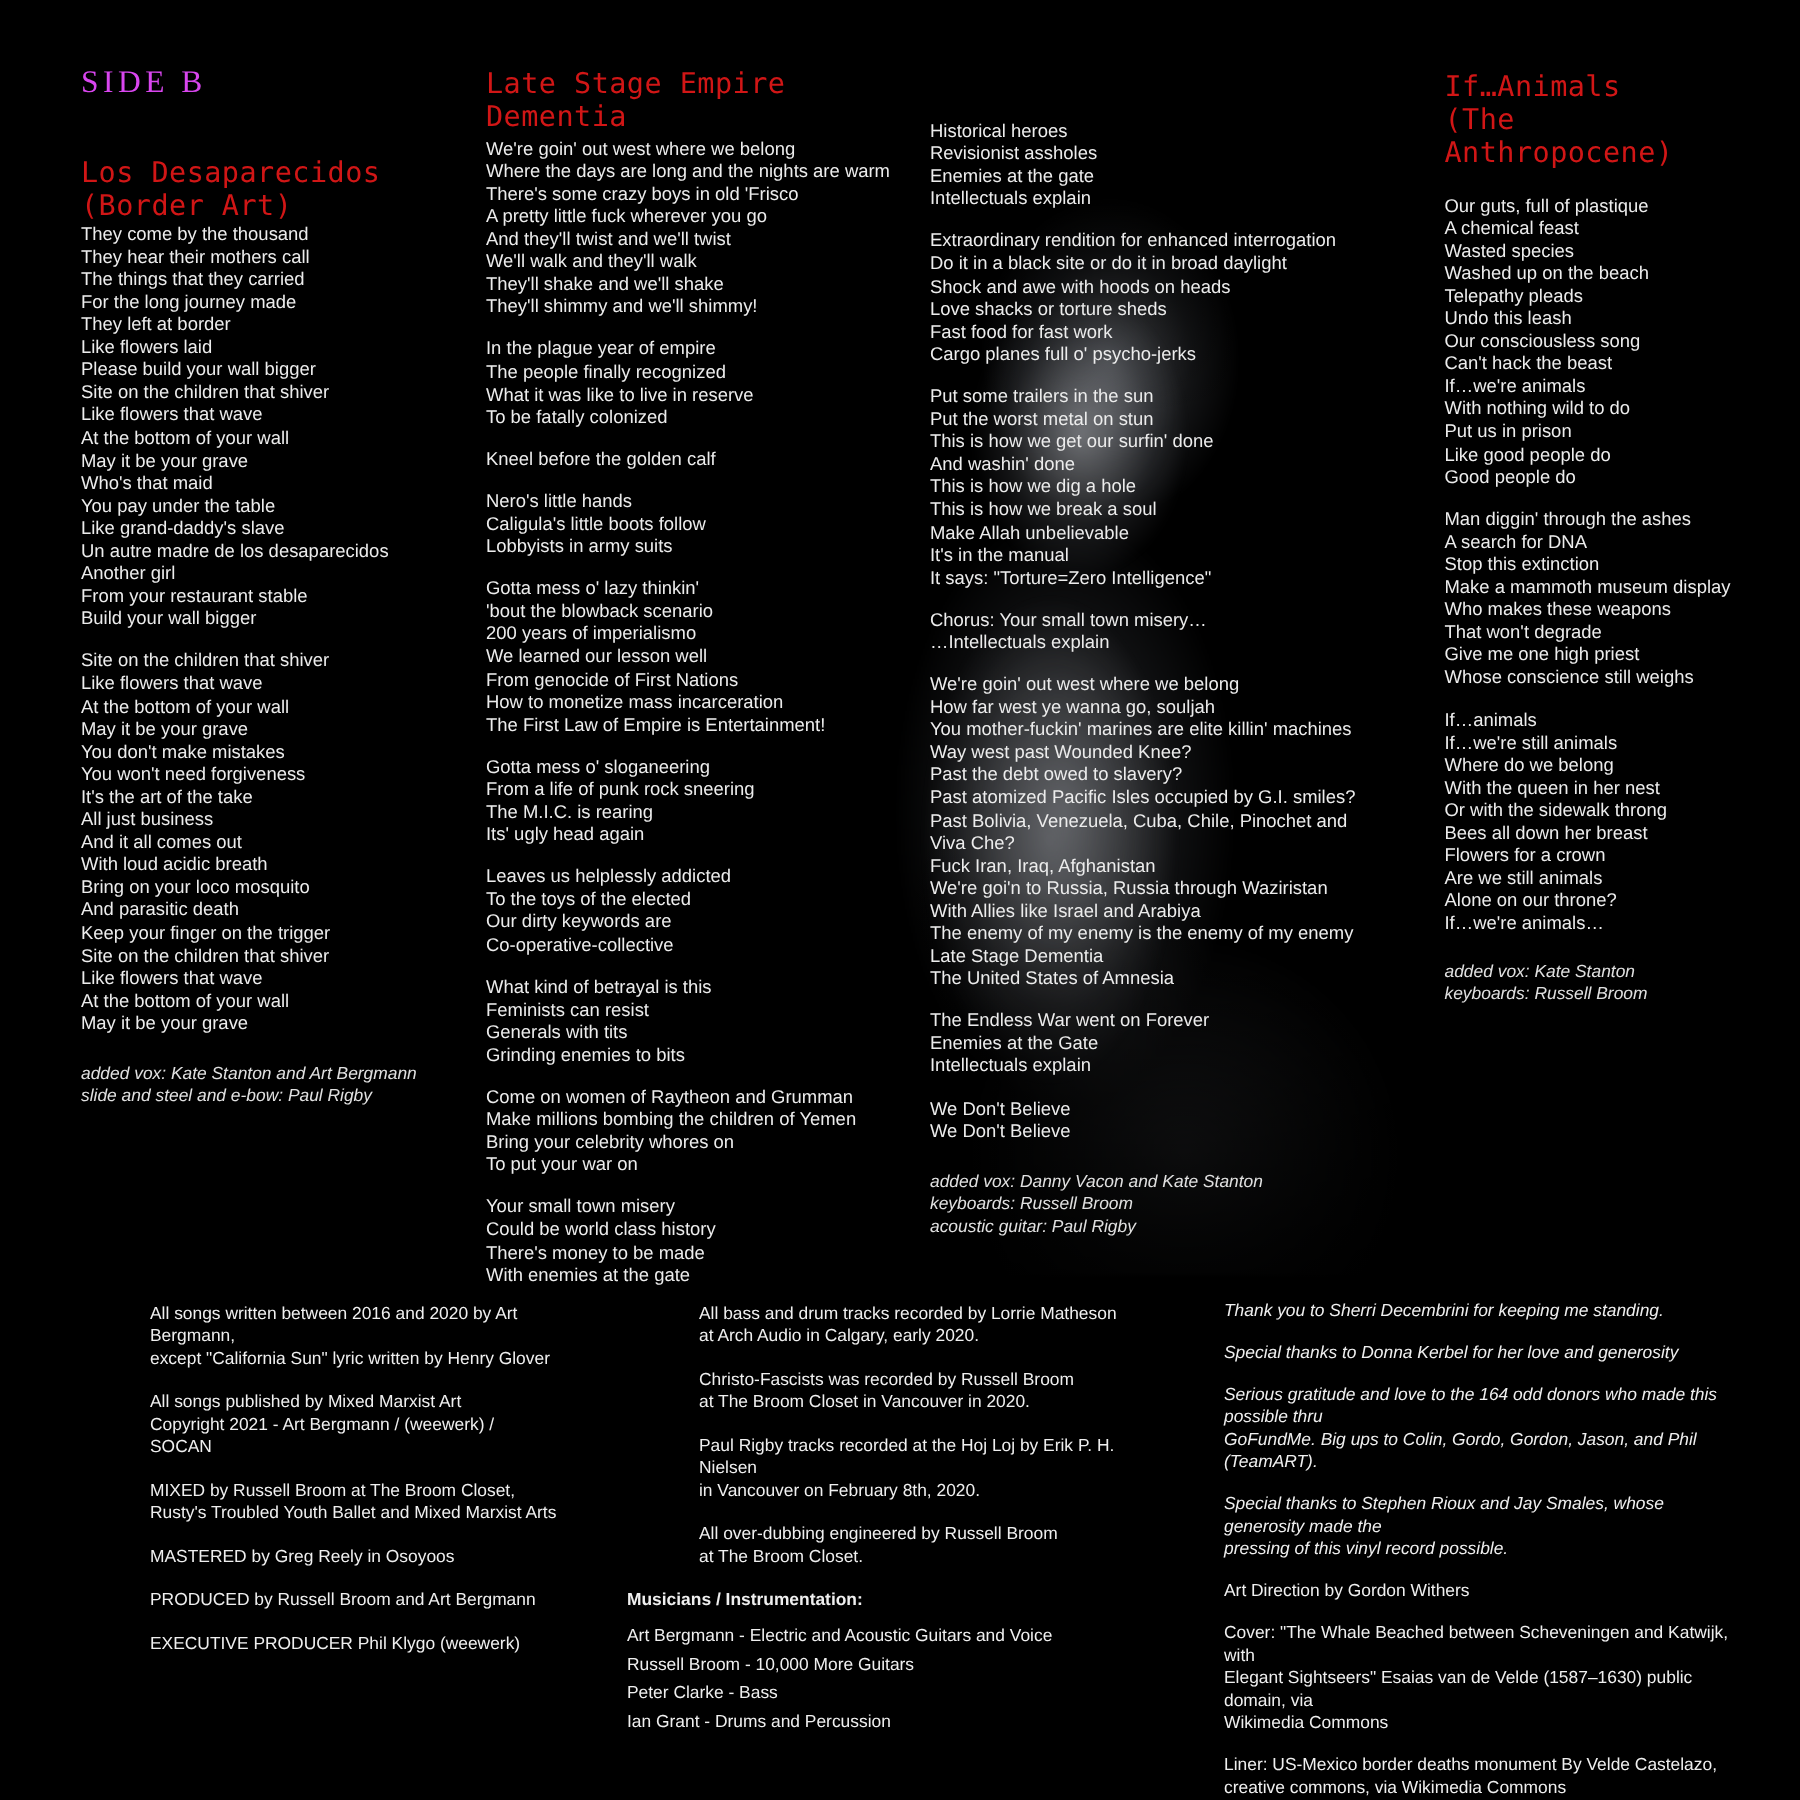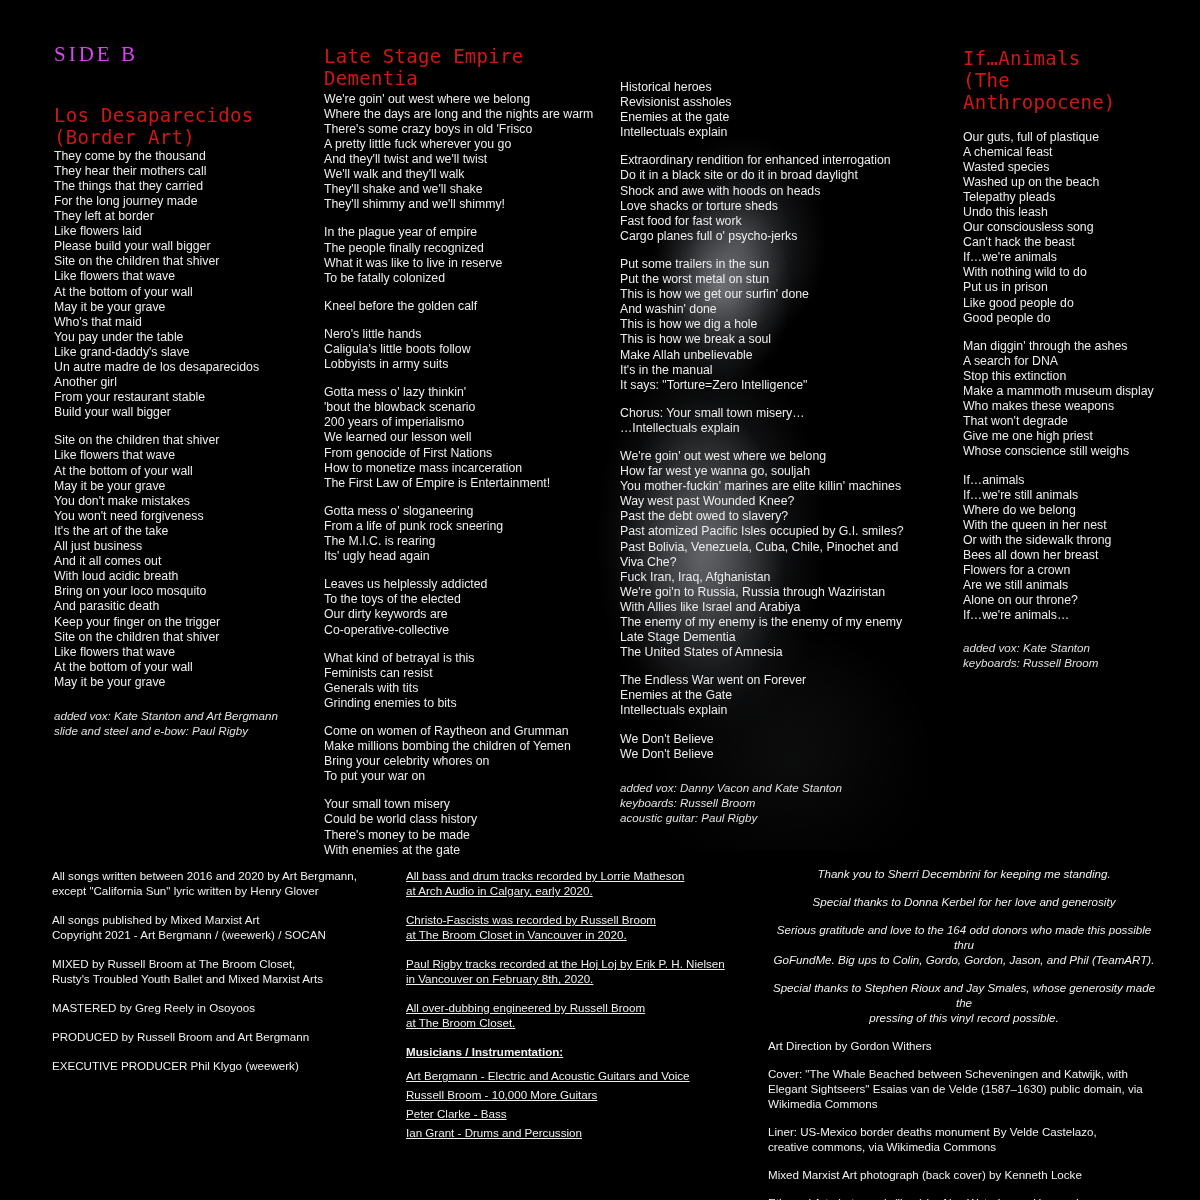--- a/index.html
+++ b/index.html
@@ -92,25 +92,25 @@
   #col-mid2      { left: 620px; top: 80px;   width: 300px; }
   #col-right     { left: 963px; top: 48px;   width: 200px; }
 
   #los-title { }
   #lsed-title { margin-bottom: 2px; }
   #ifanimals-title { margin-bottom: 16px; }
 
   .block-gap { height: 13px; }
   .cred-col { position: absolute; font-size: 11.6px; line-height: 15px; color: #efefef; }
   #cred-1 { left: 52px;  top: 868px; width: 320px; }
-  #cred-2 { left: 406px; top: 868px; width: 330px; text-decoration: underline; }
+  #cred-2 { left: 418px; top: 868px; width: 330px; }
   #cred-3 { left: 768px; top: 866px; width: 392px; }
-  .cred-para { margin-bottom: 14px; white-space: pre-line; }
+  .cred-para { margin-bottom: 14px; white-space: pre-line; margin-left: 48px; }
   .cred-para.tight { margin-bottom: 13px; }
-  .cred-italic { font-style: italic; text-align: center; }
+  .cred-italic { font-style: italic; }
   .cred-head { font-weight: bold; margin-bottom: 7px; }
   .musician-line { white-space: pre-line; line-height: 19px; }
 </style>
 </head>
 <body>
 
 <div id="bg-photo">
   <div class="fig"></div>
   <div class="fig2"></div>
   <div class="vig"></div>

